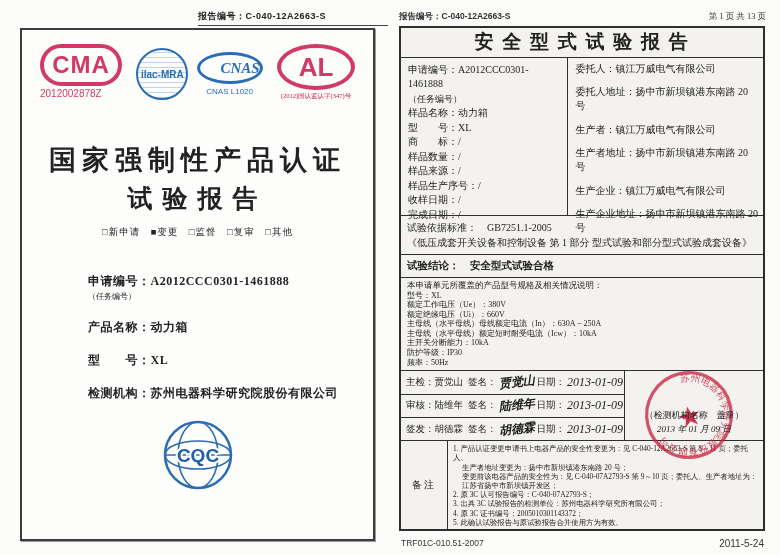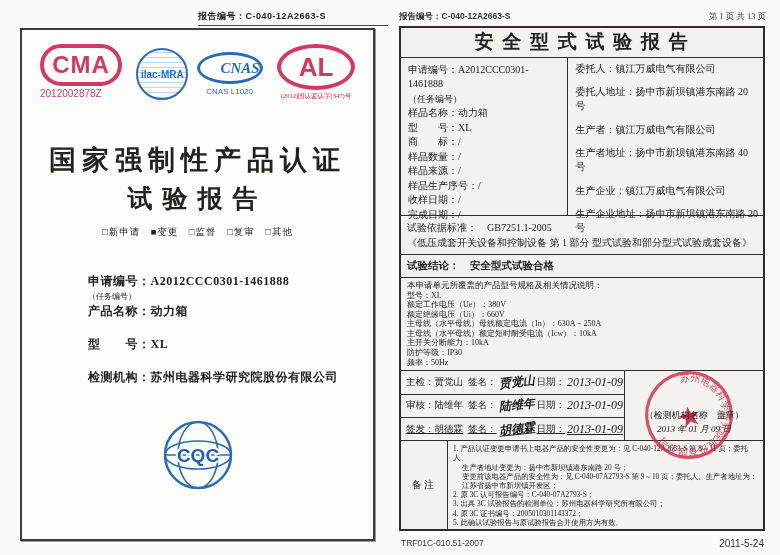--- a/index.html
+++ b/index.html
@@ -61,21 +61,21 @@
   .al-sub { color:#e08aa5; font-size:6.5px; margin-top:2px; white-space:nowrap; }
   .lp-title1 { position:absolute; top:112px; left:0; width:100%;
     text-align:center; font-size:27px; font-weight:bold; letter-spacing:6px; }
   .lp-title2 { position:absolute; top:152px; left:0; width:100%;
     text-align:center; font-size:25px; font-weight:bold; letter-spacing:10px; }
   .lp-checkline { position:absolute; top:196px; left:0; width:100%;
     text-align:center; font-size:9.5px; letter-spacing:1px; }
   .lp-fields { position:absolute; top:243px; left:66px; right:14px; font-size:12px; }
   .lp-fields .f-main { font-weight:bold; letter-spacing:0.5px; }
   .lp-fields .f-note { font-size:8px; margin-top:1px; }
-  .lp-fields .gap-s { margin-top:1px; }
+  .lp-fields .gap-s { margin-top:17px; }
   .lp-fields .gap-m { margin-top:16px; }
   .cqc-wrap { position:absolute; top:388px; left:0; width:100%; text-align:center; }
 
   
   .rp-head-left { position:absolute; top:11px; left:399px; font-size:8.5px;
     font-family:"Liberation Sans","DejaVu Sans",sans-serif; color:#333; font-weight:bold; }
   .rp-head-right { position:absolute; top:11px; right:14px; font-size:8.5px; color:#333; }
   .page-right {
     position:absolute; left:399px; top:26px; width:366px; height:505px;
     background:#f4f2ee; border:2px solid #2e2e2e;
@@ -91,21 +91,21 @@
   .rp-info-right { width:54%; padding:4px 4px 2px 8px; font-size:10px; }
   .rp-info-right div { margin-bottom:9.5px; }
   .rp-standard { border-bottom:1.5px solid #2e2e2e; padding:4px 6px; font-size:10px; line-height:15px; }
   .rp-conclusion { border-bottom:1.5px solid #2e2e2e; padding:4px 6px; font-size:10.5px; font-weight:bold; }
   .rp-spec { border-bottom:1.5px solid #2e2e2e; padding:3px 6px; font-size:8px; line-height:9.6px; }
   .rp-spec .spec-head { font-size:8.5px; }
   .rp-sign { height:82px; border-bottom:1.5px solid #2e2e2e; display:flex; }
   .sign-rows { width:62%; border-right:1.5px solid #2e2e2e; display:flex; flex-direction:column; }
   .sign-row { flex:1; display:flex; align-items:center; padding:0 5px; font-size:9.5px;
     border-bottom:1px solid #2e2e2e; white-space:nowrap; overflow:hidden; }
-  .sign-row:last-child { border-bottom:none;text-decoration:underline; }
+  .sign-row:last-child { border-bottom:none; }
   .script { font-style:italic; font-weight:bold; font-size:12px;
     transform:rotate(-6deg); display:inline-block; color:#1a1a1a; margin:0 2px; }
   .sig-date { font-style:italic; font-size:12px; margin-left:2px; }
   .stamp-cell { width:38%; position:relative; }
   .stamp-svg { position:absolute; top:-2px; left:18px; transform:rotate(-14deg); opacity:0.9; }
   .stamp-caption { position:absolute; bottom:18px; left:0; width:100%;
     text-align:center; font-size:9px; color:#1a1a1a; }
   .stamp-date { position:absolute; bottom:4px; left:0; width:100%;
     text-align:center; font-size:9px; font-style:italic; color:#222; }
   .rp-remarks { flex:1; display:flex; }
@@ -195,21 +195,21 @@
         <div>样品数量：/</div>
         <div>样品来源：/</div>
         <div>样品生产序号：/</div>
         <div>收样日期：/</div>
         <div>完成日期：/</div>
       </div>
       <div class="rp-info-right">
         <div>委托人：镇江万威电气有限公司</div>
         <div>委托人地址：扬中市新坝镇港东南路 20 号</div>
         <div>生产者：镇江万威电气有限公司</div>
-        <div>生产者地址：扬中市新坝镇港东南路 40 号</div>
+        <div>生产者地址：扬中市新坝镇港东南路 20 号</div>
         <div>生产企业：镇江万威电气有限公司</div>
         <div>生产企业地址：扬中市新坝镇港东南路 20 号</div>
       </div>
     </div>
 
     <div class="rp-standard">
       <div>试验依据标准：　GB7251.1-2005</div>
       <div>《低压成套开关设备和控制设备 第 1 部分 型式试验和部分型式试验成套设备》</div>
     </div>
 

